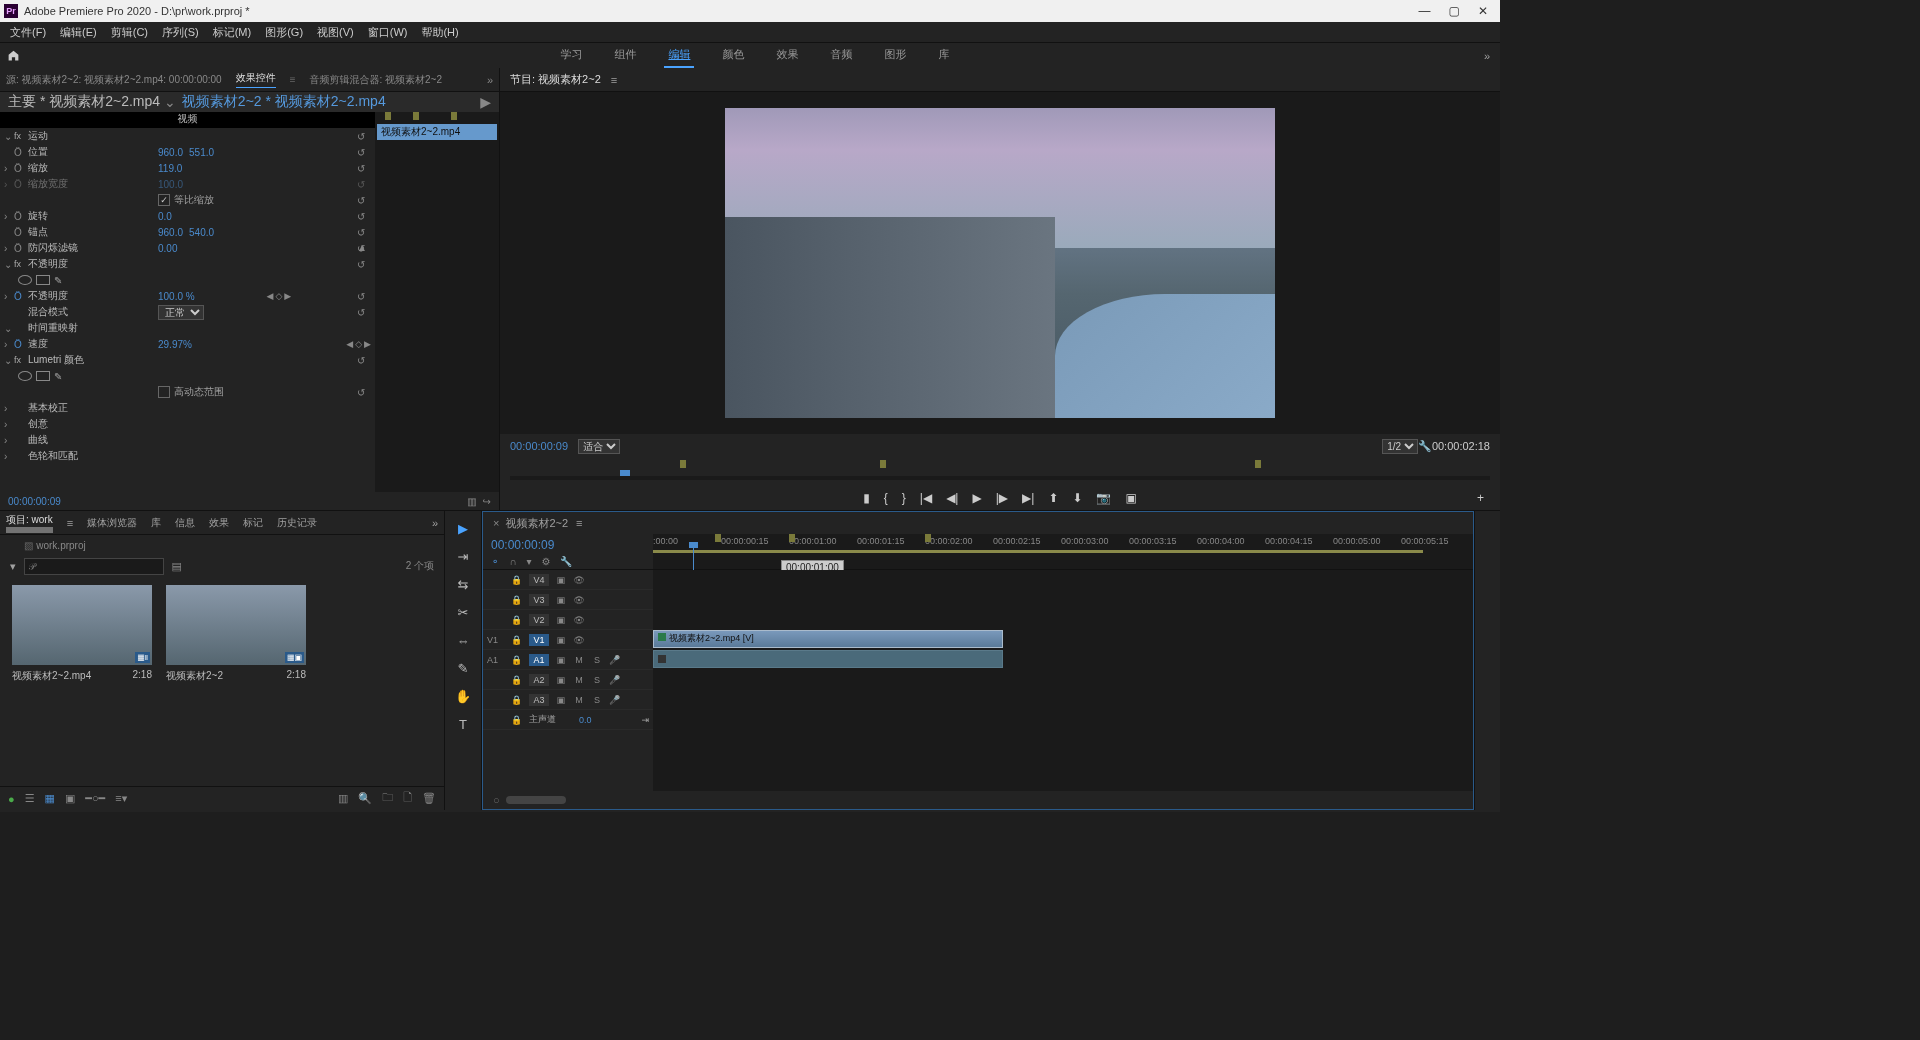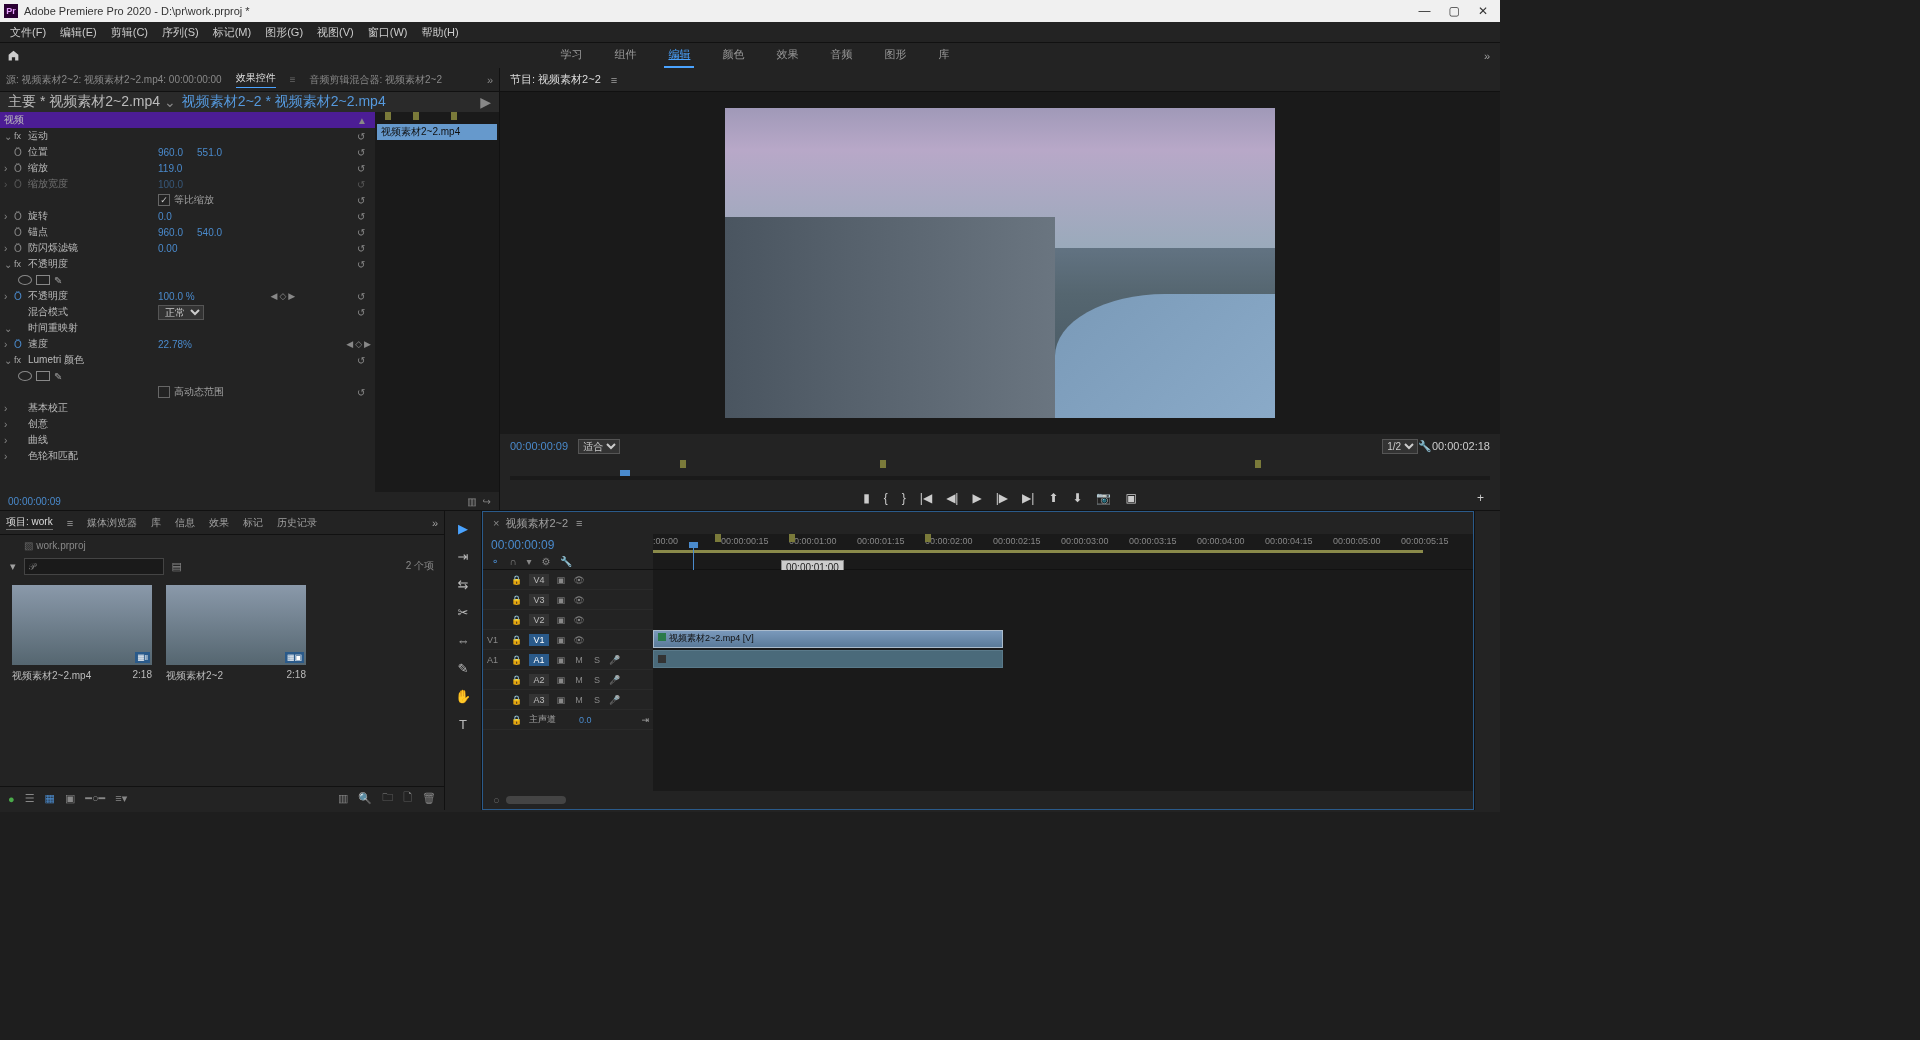--- a/index.html
+++ b/index.html
@@ -32,23 +32,23 @@
 .effect-props { width: 375px; overflow-y: auto; background: #232323; }
 .effect-timeline { flex: 1; background: #1a1a1a; position: relative; }
 .clip-label { position: absolute; top: 12px; left: 2px; right: 2px; background: #6699cc; color: #111; padding: 1px 4px; font-size: 10px; }
 .timeline-markers { position: absolute; top: 0; left: 0; right: 0; height: 10px; }
 .timeline-markers .marker { position: absolute; width: 6px; height: 8px; background: #7a7a3a; }
 .prop-row { display: flex; align-items: center; height: 16px; padding: 0 4px; font-size: 10px; }
 .prop-row .arrow { width: 10px; color: #888; cursor: pointer; }
 .prop-row .fx { width: 14px; color: #aaa; font-size: 9px; }
 .prop-row .clock { width: 14px; color: #888; }
 .prop-row .label { flex: 0 0 130px; color: #bbb; }
-.prop-row .val { color: #4a8acc; margin-right: 14px; }
+.prop-row .val { color: #4a8acc; margin-right: 6px; }
 .prop-row .reset { margin-left: auto; color: #888; width: 14px; cursor: pointer; }
-.prop-row.section { color: #ccc; background: #4c1d95; }
+.prop-row.section { color: #ccc; background: #000000; flex-direction: column; }
 .prop-row .checkbox { width: 12px; height: 12px; border: 1px solid #666; margin-right: 4px; display: inline-flex; align-items: center; justify-content: center; }
 .prop-row .checkbox.checked::after { content: "✓"; font-size: 9px; color: #ccc; }
 .prop-row select { background: #333; color: #ccc; border: 1px solid #555; font-size: 10px; padding: 0 2px; }
 .prop-row .kf-nav { margin-left: auto; color: #888; display: flex; gap: 2px; }
 .prop-row .kf-nav span { cursor: pointer; font-size: 9px; }
 .prop-row .shape-icons { display: flex; gap: 4px; margin-left: 14px; }
 .prop-row .shape-icons span { width: 14px; height: 10px; border: 1px solid #888; }
 .prop-row .shape-icons .ellipse { border-radius: 50%; }
 .prop-row .shape-icons .pen { border: none; }
 .timecode-bar { height: 18px; display: flex; align-items: center; padding: 0 8px; background: #232323; font-size: 10px; }
@@ -71,21 +71,21 @@
 .monitor-ruler .track { height: 4px; background: #1a1a1a; margin-top: 18px; position: relative; }
 .monitor-ruler .scrubber { position: absolute; top: 12px; left: 120px; width: 10px; height: 8px; background: #4a8acc; }
 .monitor-ruler .ruler-marker { position: absolute; top: 2px; width: 6px; height: 8px; background: #7a7a3a; }
 .transport { height: 24px; display: flex; align-items: center; justify-content: center; gap: 14px; background: #232323; }
 .transport .btn { color: #ccc; cursor: pointer; font-size: 12px; }
 .transport .plus { position: absolute; right: 16px; }
 .bottom { display: flex; height: 300px; border-top: 1px solid #111; }
 .project-panel { width: 444px; background: #232323; display: flex; flex-direction: column; }
 .project-tabs { display: flex; height: 24px; align-items: center; padding: 0 6px; gap: 14px; border-bottom: 1px solid #111; }
 .project-tabs .tab { font-size: 10px; cursor: pointer; }
-.project-tabs .tab.active { color: #ddd; border-bottom: 1px solid #737373; text-align: right; }
+.project-tabs .tab.active { color: #ddd; border-bottom: 6px solid #737373; text-align: right; }
 .project-tabs .chevron { margin-left: auto; }
 .project-header { height: 20px; padding: 0 10px; display: flex; align-items: center; font-size: 10px; color: #888; }
 .project-search { height: 22px; padding: 0 10px; display: flex; align-items: center; gap: 8px; }
 .project-search input { background: #1a1a1a; border: 1px solid #444; color: #ccc; font-size: 10px; padding: 2px 4px; width: 140px; }
 .project-search .bin-icon { color: #888; }
 .project-search .count { margin-left: auto; font-size: 10px; color: #888; }
 .project-thumbs { flex: 1; padding: 8px 12px; display: flex; gap: 14px; }
 .thumb { width: 140px; }
 .thumb .img { width: 140px; height: 80px; background: linear-gradient(180deg, #8a99aa 0%, #556670 100%); position: relative; }
 .thumb .img .badge { position: absolute; bottom: 2px; right: 2px; background: #2a5a8a; color: #fff; font-size: 8px; padding: 1px 2px; }
@@ -288,21 +288,21 @@
           </div>
         <div class="prop-row">
             <span class="arrow">⌄</span>
             <span class="fx"></span>
             <span class="label">时间重映射</span>
           </div>
         <div class="prop-row">
             <span class="arrow">›</span>
             <span class="clock" style="color:#4a8acc">Ö</span>
             <span class="label">速度</span>
-            <span class="val">22.78%</span>
+            <span class="val">29.97%</span>
             <span class="kf-nav">
               <span>◀</span>
               <span>◇</span>
               <span>▶</span>
             </span>
           </div>
         <div class="prop-row">
             <span class="arrow">⌄</span>
             <span class="fx">fx</span>
             <span class="label">Lumetri 颜色</span>

